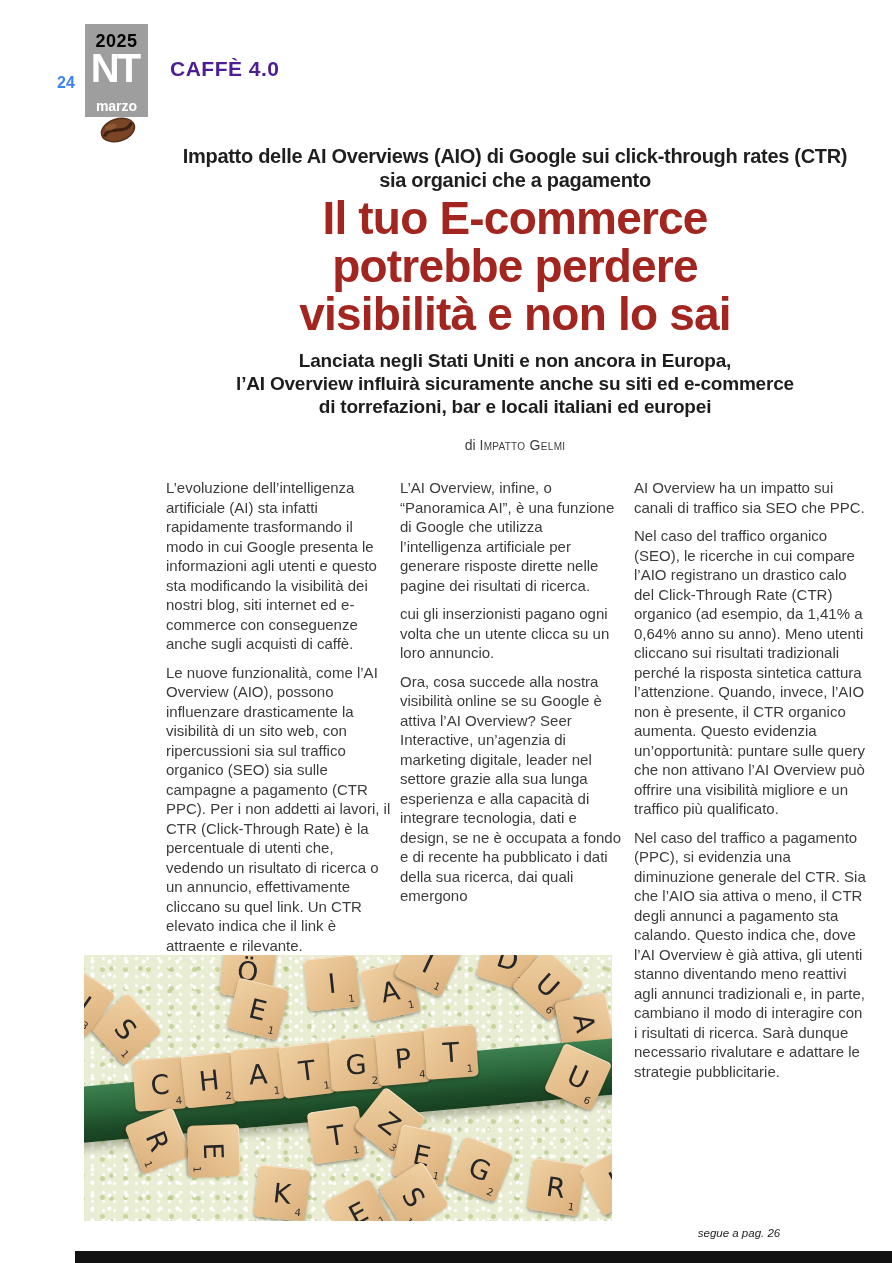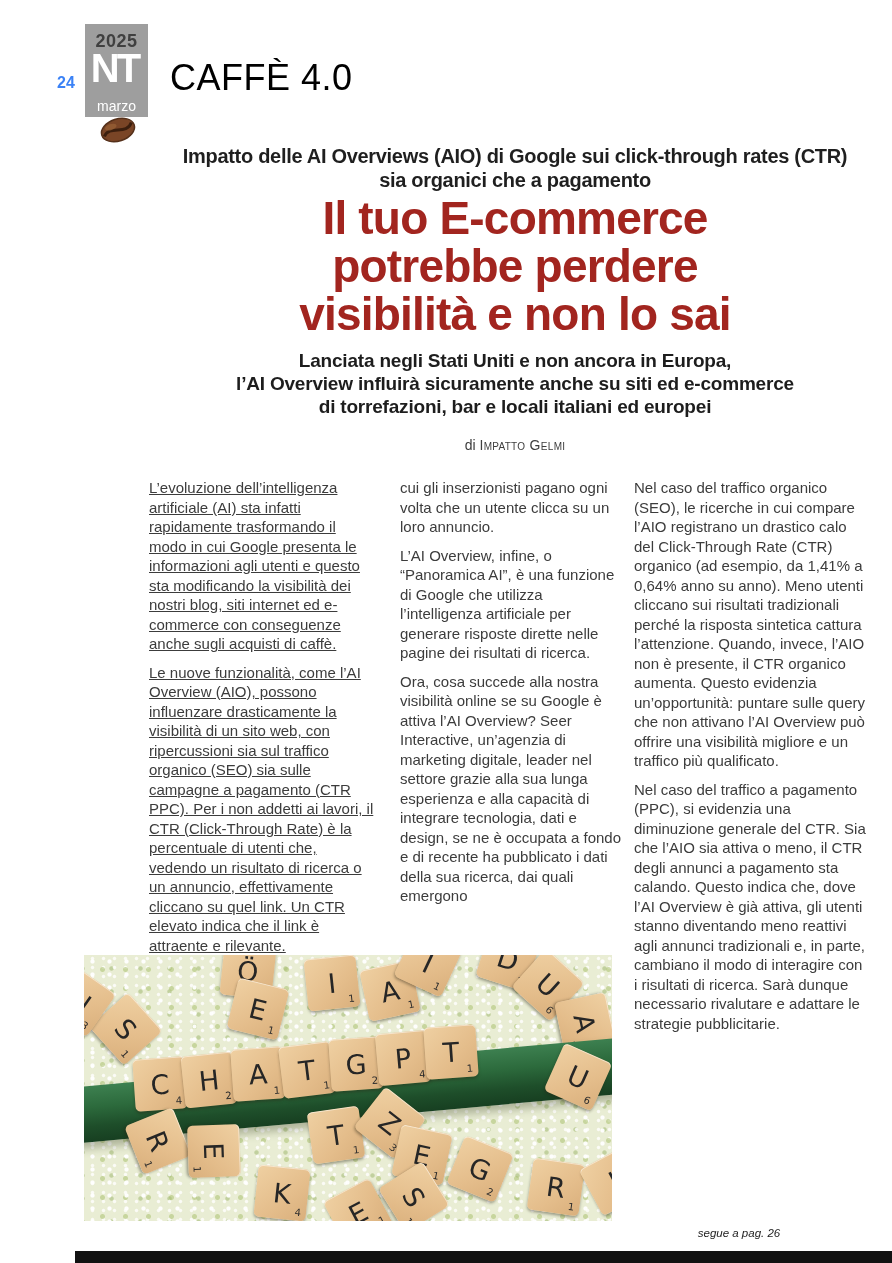--- a/index.html
+++ b/index.html
@@ -2,40 +2,40 @@
 <html><head>
 <meta charset="utf-8">
 <style>
   html,body{margin:0;padding:0;background:#fff;}
   .page{position:relative;width:892px;height:1263px;background:#fff;overflow:hidden;
         font-family:"Liberation Sans",sans-serif;color:#3d3d3d;}
 
   
   .pagenum{position:absolute;left:57px;top:74px;font-size:16px;font-weight:bold;color:#3b82f6;}
   .logo{position:absolute;left:85px;top:24px;width:63px;height:93px;background:#9e9e9e;text-align:center;}
-  .logo-year{position:absolute;left:0;right:0;top:7px;color:#404040;font-weight:bold;font-size:18px;letter-spacing:.5px;}
+  .logo-year{position:absolute;left:0;right:0;top:7px;color:#000000;font-weight:bold;font-size:18px;letter-spacing:.5px;}
   .logo-nt{position:absolute;left:-4px;right:0;top:22px;color:#fff;font-weight:bold;font-size:40px;letter-spacing:-3px;}
-  .logo-month{position:absolute;left:0;right:0;bottom:3px;color:#fff;font-weight:normal;font-size:14px;}
+  .logo-month{position:absolute;left:0;right:0;bottom:3px;color:#fff;font-weight:bold;font-size:14px;}
   .bean{position:absolute;left:96px;top:113px;}
-  .section{position:absolute;left:170px;top:57px;font-size:36px;font-weight:normal;color:#000000;letter-spacing:.5px;}
+  .section{position:absolute;left:170px;top:57px;font-size:21px;font-weight:bold;color:#4c1d95;letter-spacing:.5px;}
 
   
   .kicker{position:absolute;left:120px;top:144px;width:790px;text-align:center;
           font-size:20px;line-height:24px;font-weight:bold;color:#1f1f1f;letter-spacing:-.3px;}
   .title{position:absolute;left:120px;top:194px;width:790px;margin:0;text-align:center;
          font-size:46px;line-height:48px;font-weight:bold;color:#a2251f;letter-spacing:-.8px;}
   .deck{position:absolute;left:120px;top:349px;width:790px;text-align:center;
         font-size:19px;line-height:23px;font-weight:bold;color:#1d1d1d;letter-spacing:-.2px;}
   .byline{position:absolute;left:120px;top:437px;width:790px;text-align:center;font-size:14px;color:#3d3d3d;}
   .byline .sc{font-variant:small-caps;letter-spacing:.3px;}
 
   
   .col{position:absolute;top:478px;font-size:15px;line-height:19.5px;color:#3c3c3c;}
   .col p{margin:0 0 9px 0;}
-  .col1{left:149px;width:228px;text-decoration:underline;}
+  .col1{left:166px;width:228px;}
   .col2{left:400px;width:228px;}
   .col3{left:634px;width:232px;}
   .src-link{text-decoration:underline;word-break:break-all;color:inherit;}
 
   
   .photo{position:absolute;left:84px;top:955px;width:528px;height:266px;overflow:hidden;
          background-color:#e9edd4;
          background-image:
            radial-gradient(circle, rgba(255,255,255,.95) 1.6px, rgba(255,255,255,0) 2.6px),
            radial-gradient(circle, rgba(171,193,112,.55) 2px, rgba(171,193,112,0) 3px),
@@ -104,26 +104,27 @@
     <span class="sc">Impatto Gelmi</span>
   </div>
 
   <div class="col col1">
     <p>L’evoluzione dell’intelligenza artificiale (AI) sta infatti rapidamente trasformando il modo in cui Google presenta le informazioni agli utenti e questo sta modificando la visibilità dei nostri blog, siti internet ed e-commerce con conseguenze anche sugli acquisti di caffè.</p>
     <p>Le nuove funzionalità, come l’AI Overview (AIO), possono influenzare drasticamente la visibilità di un sito web, con ripercussioni sia sul traffico organico (SEO) sia sulle campagne a pagamento (CTR PPC). Per i non addetti ai lavori, il CTR (Click-Through Rate) è la percentuale di utenti che, vedendo un risultato di ricerca o un annuncio, effettivamente cliccano su quel link. Un CTR elevato indica che il link è attraente e rilevante.</p>
     <p>Il Pay-Per-Click (PPC) indica, invece, una forma di pubblicità in</p>
   </div>
 
   <div class="col col2">
+    <p>L’AI Overview, infine, o “Panoramica AI”, è una funzione di Google che utilizza l’intelligenza artificiale per generare risposte dirette nelle pagine dei risultati di ricerca.</p>
     <p>cui gli inserzionisti pagano ogni volta che un utente clicca su un loro annuncio.</p>
-    <p>L’AI Overview, infine, o “Panoramica AI”, è una funzione di Google che utilizza l’intelligenza artificiale per generare risposte dirette nelle pagine dei risultati di ricerca.</p>
     <p>Ora, cosa succede alla nostra visibilità online se su Google è attiva l’AI Overview? Seer Interactive, un’agenzia di marketing digitale, leader nel settore grazie alla sua lunga esperienza e alla capacità di integrare tecnologia, dati e design, se ne è occupata a fondo e di recente ha pubblicato i dati della sua ricerca, dai quali emergono</p>
   </div>
 
   <div class="col col3">
+    <p>AI Overview ha un impatto sui canali di traffico sia SEO che PPC.</p>
     <p>Nel caso del traffico organico (SEO), le ricerche in cui compare l’AIO registrano un drastico calo del Click-Through Rate (CTR) organico (ad esempio, da 1,41% a 0,64% anno su anno). Meno utenti cliccano sui risultati tradizionali perché la risposta sintetica cattura l’attenzione. Quando, invece, l’AIO non è presente, il CTR organico aumenta. Questo evidenzia un’opportunità: puntare sulle query che non attivano l’AI Overview può offrire una visibilità migliore e un traffico più qualificato.</p>
     <p>Nel caso del traffico a pagamento (PPC), si evidenzia una diminuzione generale del CTR. Sia che l’AIO sia attiva o meno, il CTR degli annunci a pagamento sta calando. Questo indica che, dove l’AI Overview è già attiva, gli utenti stanno diventando meno reattivi agli annunci tradizionali e, in parte, cambiano il modo di interagire con i risultati di ricerca. Sarà dunque necessario rivalutare e adattare le strategie pubblicitarie.</p>
   </div>
 
   <div class="photo" id="photo">
     <div class="rack"></div>
   <div class="tile" style="left: 50px; top: 103px; transform: rotate(-4deg); z-index: 3;">
         <span class="tl">C</span>
         <span class="tv">4</span>
       </div>

